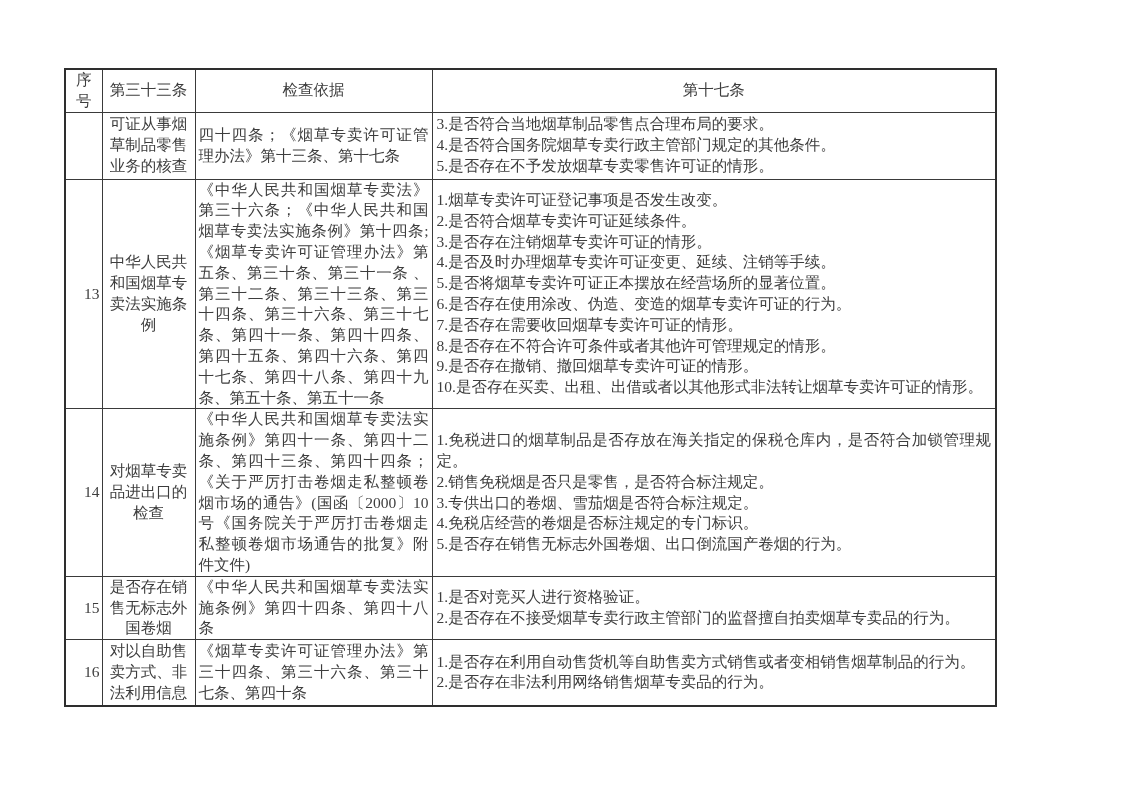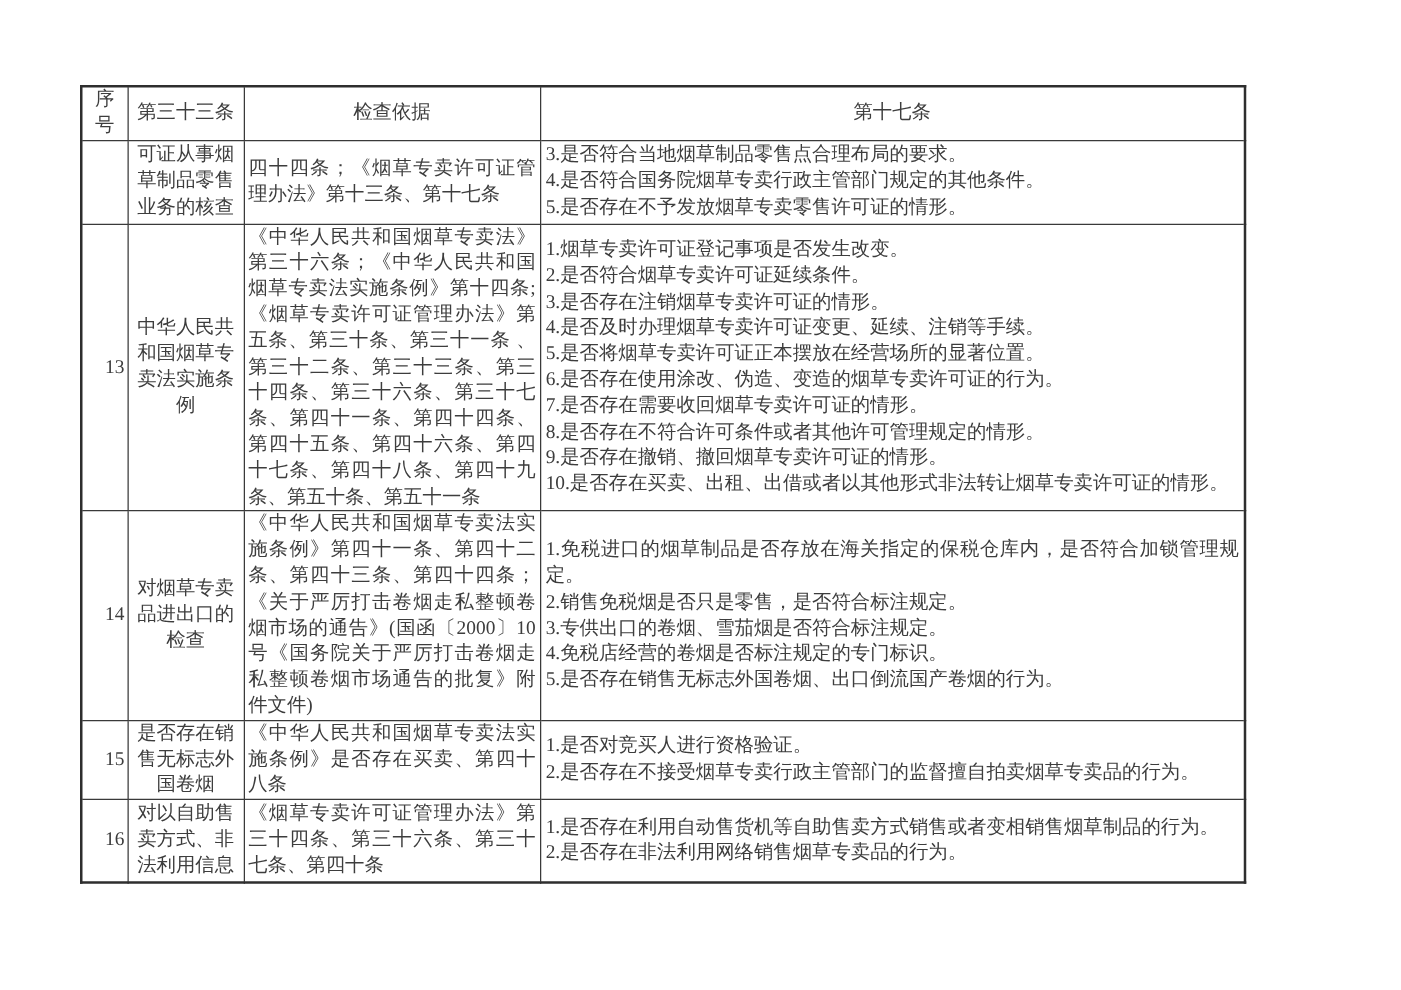--- a/index.html
+++ b/index.html
@@ -96,21 +96,21 @@
         <td class="c-basis">《中华人民共和国烟草专卖法实施条例》第四十一条、第四十二条、第四十三条、第四十四条；《关于严厉打击卷烟走私整顿卷烟市场的通告》(国函〔2000〕10 号《国务院关于严厉打击卷烟走私整顿卷烟市场通告的批复》附件文件)</td>
         <td class="c-points">1.免税进口的烟草制品是否存放在海关指定的保税仓库内，是否符合加锁管理规定。
 2.销售免税烟是否只是零售，是否符合标注规定。
 3.专供出口的卷烟、雪茄烟是否符合标注规定。
 4.免税店经营的卷烟是否标注规定的专门标识。
 5.是否存在销售无标志外国卷烟、出口倒流国产卷烟的行为。</td>
       </tr>
       <tr class="h-r15">
         <td class="c-num">15</td>
         <td class="c-item">是否存在销售无标志外国卷烟</td>
-        <td class="c-basis">《中华人民共和国烟草专卖法实施条例》是否存在买卖、第四十八条</td>
+        <td class="c-basis">《中华人民共和国烟草专卖法实施条例》第四十四条、第四十八条</td>
         <td class="c-points">1.是否对竞买人进行资格验证。
 2.是否存在不接受烟草专卖行政主管部门的监督擅自拍卖烟草专卖品的行为。</td>
       </tr>
       <tr class="h-r16">
         <td class="c-num">16</td>
         <td class="c-item">对以自助售卖方式、非法利用信息</td>
         <td class="c-basis">《烟草专卖许可证管理办法》第三十四条、第三十六条、第三十七条、第四十条</td>
         <td class="c-points">1.是否存在利用自动售货机等自助售卖方式销售或者变相销售烟草制品的行为。
 2.是否存在非法利用网络销售烟草专卖品的行为。</td>
       </tr>

